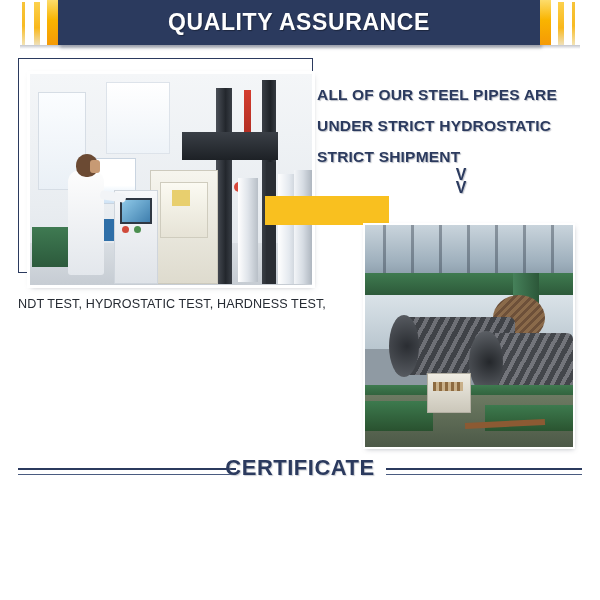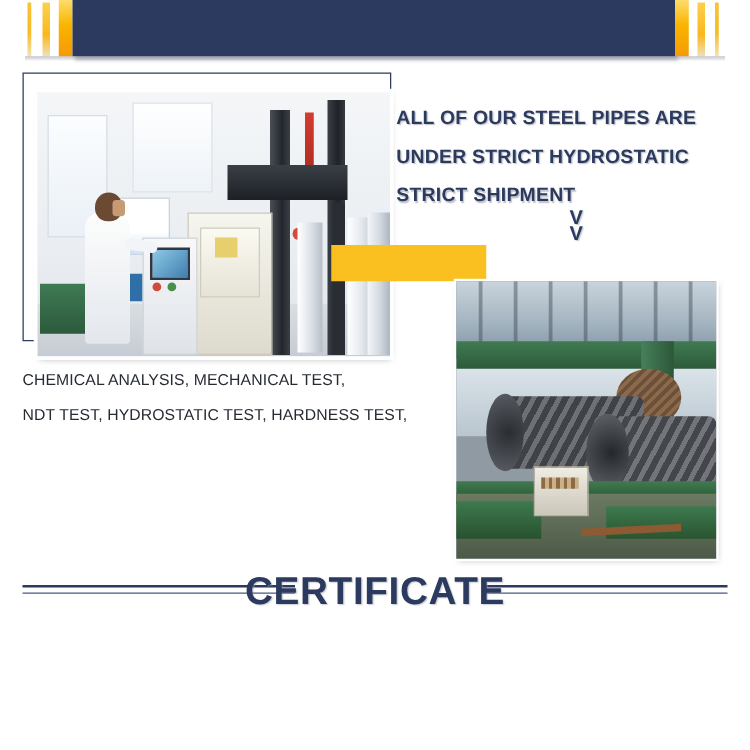--- a/index.html
+++ b/index.html
@@ -175,34 +175,35 @@
     margin:0 0 15px 0;color:#262b33;font-size:12.6px;letter-spacing:.1px;
     line-height:1.05;
   }
 
   
   .cert-head{position:absolute;left:0;top:455px;width:600px;height:34px;}
   .cert-rule{position:absolute;height:2px;background:#2b3a5e;}
   .cert-rule.thin{height:1px;background:#4a5b80;}
   .cert-title{
     position:absolute;left:0;top:455px;width:600px;text-align:center;
-    color:#2b3a5e;font-size:31px;font-weight:bold;letter-spacing:.5px;
+    color:#2b3a5e;font-size:22px;font-weight:bold;letter-spacing:.5px;
     text-shadow:1px 1px 1px rgba(150,155,168,.5);
   }
 
   .cert-row{position:absolute;left:0;top:496px;width:600px;height:96px;}
 </style>
 </head>
 <body>
 
 <div class="header">
   <div class="stripe s-l1"></div>
   <div class="stripe s-l2"></div>
   <div class="stripe s-l3"></div>
   <div class="hdr-band"></div>
+  <div class="hdr-title">QUALITY ASSURANCE</div>
   <div class="stripe s-r1"></div>
   <div class="stripe s-r2"></div>
   <div class="stripe s-r3"></div>
   <div class="hdr-shadow"></div>
 </div>
 
 <div class="frame-outline"></div>
 <div class="photo-lab">
   <div class="lab-wall"></div>
   <div class="lab-winL"></div>
@@ -267,21 +268,20 @@
   <div class="pf-floor"></div>
   <div class="pf-green1"></div>
   <div class="pf-green2"></div>
   <div class="pf-rust"></div>
   <div class="pf-machine">
       <b></b>
     </div>
 </div>
 
 <div class="testlist">
-  <p>CHEMICAL ANALYSIS, MECHANICAL TEST,</p>
   <p>NDT TEST, HYDROSTATIC TEST, HARDNESS TEST,</p>
 </div>
 
 <div class="cert-head">
   <div class="cert-rule" style="left:18px;top:13px;width:218px;"></div>
   <div class="cert-rule thin" style="left:18px;top:19px;width:218px;"></div>
   <div class="cert-rule" style="left:386px;top:13px;width:196px;"></div>
   <div class="cert-rule thin" style="left:386px;top:19px;width:196px;"></div>
 </div>
 <div class="cert-title">CERTIFICATE</div>

